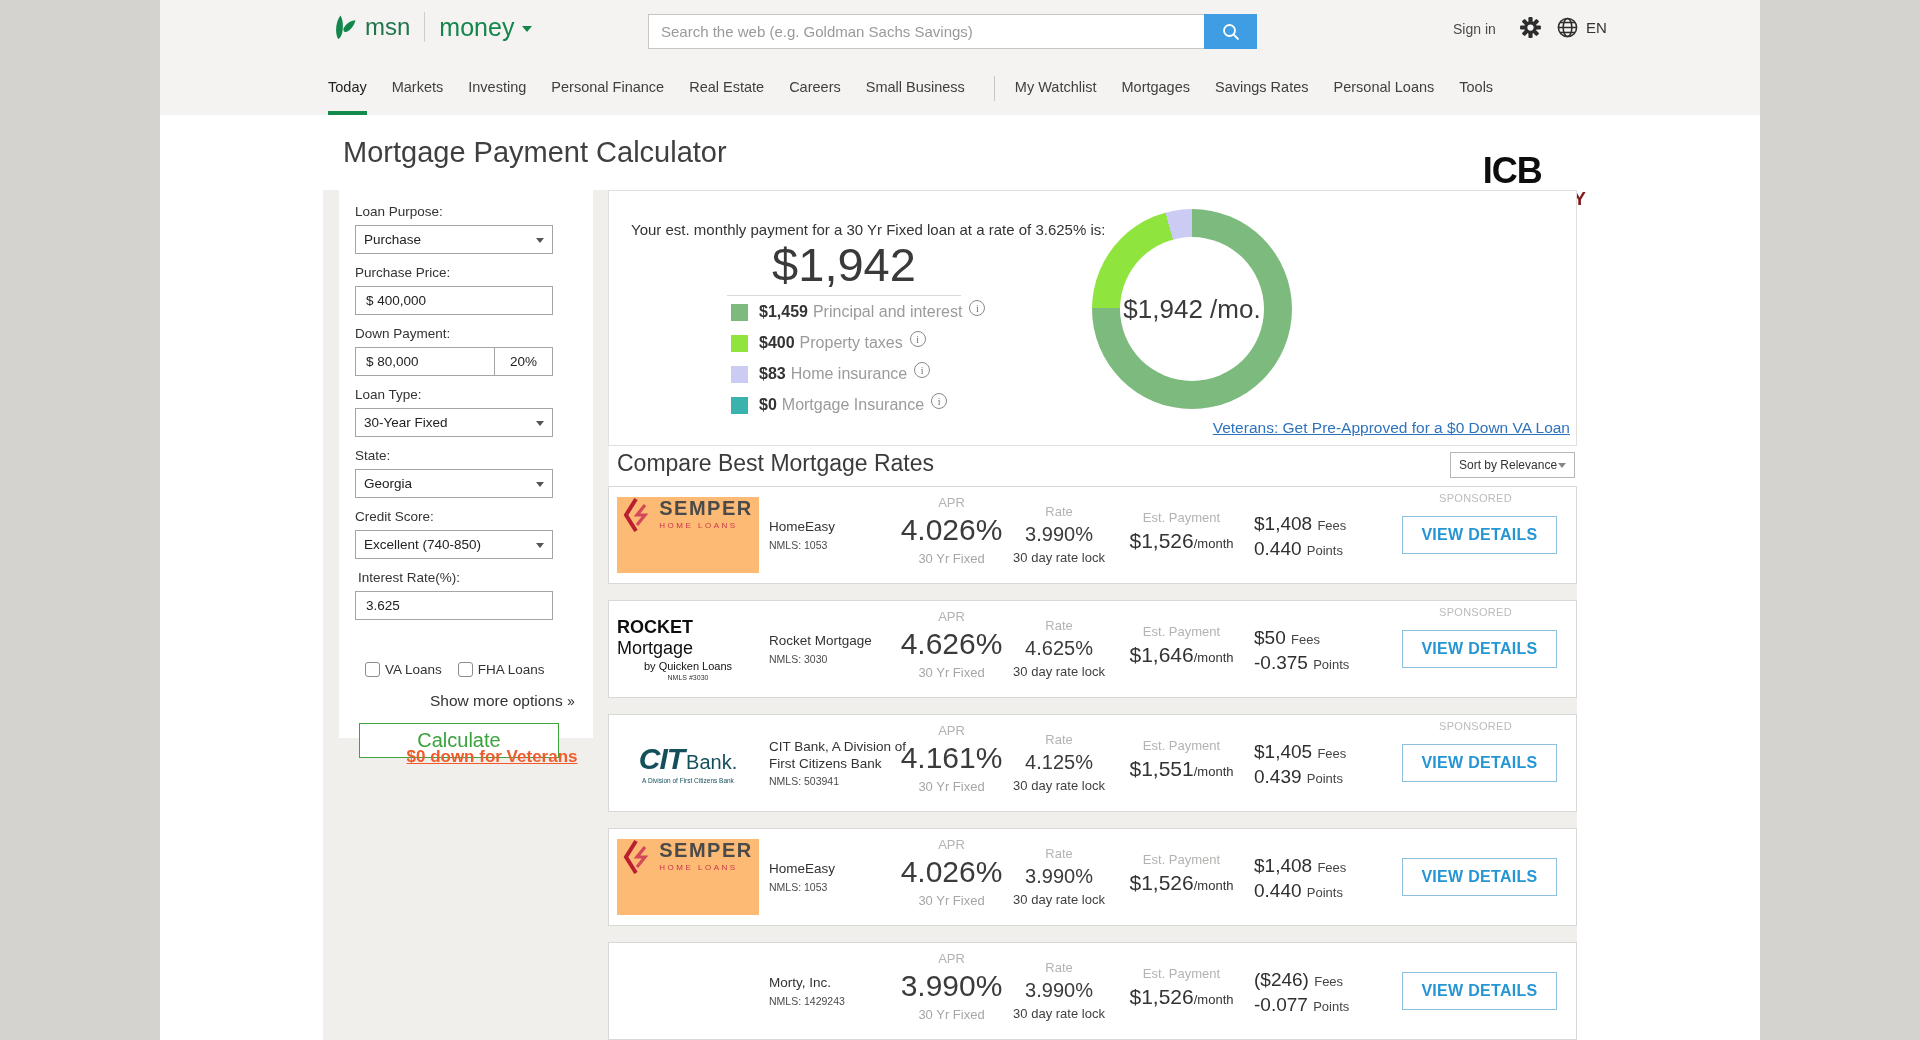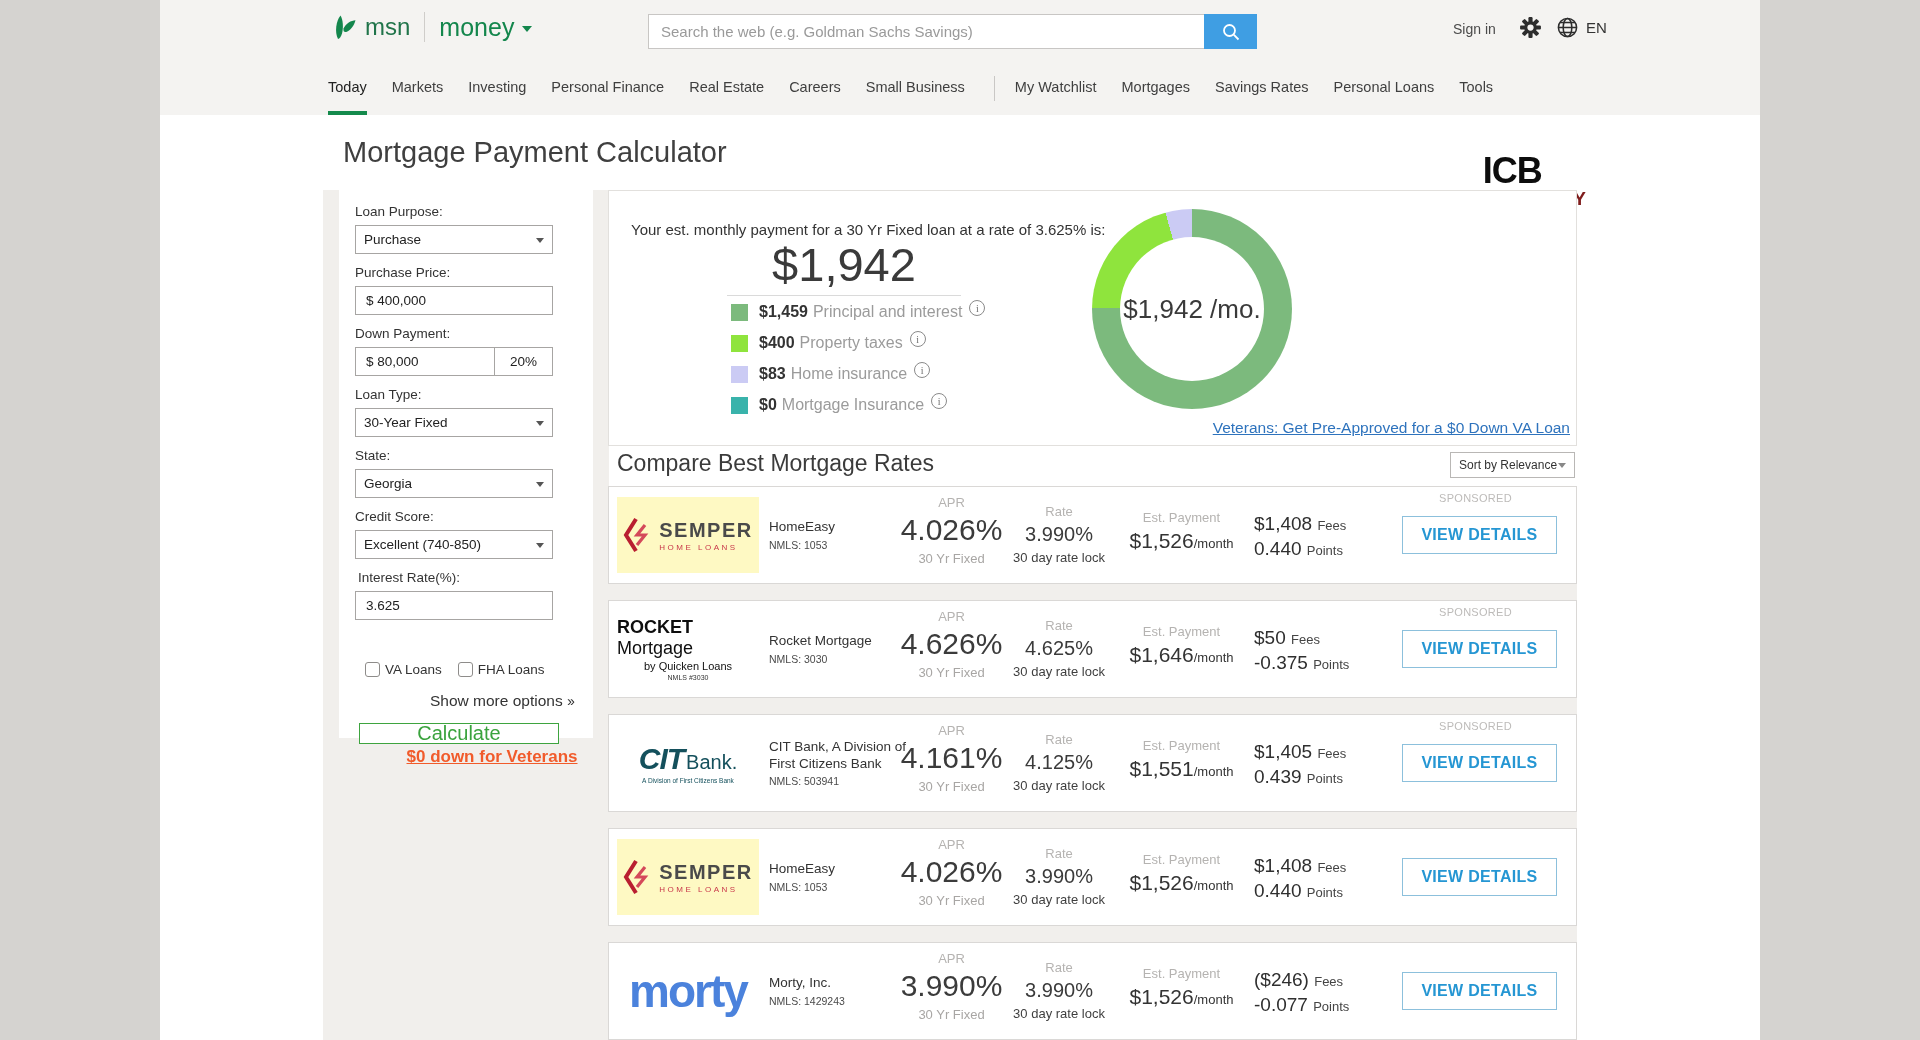--- a/index.html
+++ b/index.html
@@ -47,21 +47,21 @@
   .sel-caret{position:absolute;right:8px;top:12px;width:0;height:0;border-left:4.5px solid transparent;border-right:4.5px solid transparent;border-top:5px solid #555;}
   .dp-row{display:flex;}
   .dp-amt{width:140px;}
   .dp-pct{width:58px;border-left:none;justify-content:center;}
   .dp-pct input{text-align:center;}
   .cb-row{display:flex;margin:18px 0 0 10px;font-size:13.5px;color:#333;align-items:center;}
   .cb-item{display:flex;align-items:center;margin-right:16px;cursor:pointer;margin-top:24px;}
   .cb-box{width:15px;height:15px;border:1px solid #8e8c8a;border-radius:3px;background:#fff;margin-right:5px;box-sizing:border-box;}
   .show-more{margin:15px 20px 0 0;text-align:right;font-size:15.5px;color:#333;cursor:pointer;}
   .show-more .chev{font-size:15px;letter-spacing:-2px;color:#333;}
-  .calc-btn{margin:13px 0 0 4px;width:200px;height:21px;border:1.5px solid #3ea43f;color:#3aa33d;font-size:20px;background:#fff;display:flex;align-items:center;justify-content:center;box-sizing:border-box;cursor:pointer;}
+  .calc-btn{margin:13px 0 0 4px;width:200px;height:35px;border:1.5px solid #3ea43f;color:#3aa33d;font-size:20px;background:#fff;display:flex;align-items:center;justify-content:center;box-sizing:border-box;cursor:pointer;}
   .vet-link{position:absolute;left:163px;top:747px;width:338px;text-align:center;font-size:17px;font-weight:bold;color:#f15b2b;text-decoration:underline;cursor:pointer;}
 
   
   .sum-card{position:absolute;left:448px;top:190px;width:969px;height:256px;background:#fff;border:1px solid #e2e0dd;box-sizing:border-box;}
   .sum-intro{position:absolute;left:22px;top:30px;font-size:15px;color:#333;}
   .sum-total{position:absolute;left:118px;top:46px;width:234px;text-align:center;font-size:47px;color:#3a3a3a;}
   .sum-hr{position:absolute;left:118px;top:104px;width:234px;height:1px;background:#dadada;}
   .legend{position:absolute;left:122px;top:110px;}
   .lg-row{display:flex;align-items:center;height:22px;margin-bottom:9px;}
   .lg-sw{width:17px;height:17px;margin-right:11px;}
@@ -75,21 +75,21 @@
 
   
   .cmp-title{position:absolute;left:457px;top:450px;font-size:23px;color:#3b3b3b;}
   .sort-sel{position:absolute;left:1290px;top:452px;width:125px;height:26px;border:1px solid #b9b7b5;background:#fff;box-sizing:border-box;display:flex;align-items:center;justify-content:space-between;padding:0 8px;font-size:12px;color:#333;cursor:pointer;}
   .sort-caret{width:0;height:0;border-left:4px solid transparent;border-right:4px solid transparent;border-top:5px solid #888;}
   .cards{position:absolute;left:448px;top:486px;width:969px;height:554px;background:#f1efec;}
   .rate-card{position:relative;width:969px;height:98px;background:#fff;border:1px solid #dad8d6;box-sizing:border-box;margin-bottom:16px;}
   .sponsored{position:absolute;top:5px;right:64px;font-size:11px;color:#bdbbb9;letter-spacing:.3px;}
   .logo-box{position:absolute;left:8px;top:10px;width:142px;height:76px;display:flex;align-items:center;justify-content:center;}
   .logo-variant{display:none;}
-  .logo-semper{background:#fef9c3;width:100%;height:100%;align-items:center;justify-content:center;}
+  .logo-semper{background:#fdba74;width:100%;height:100%;justify-content:center;}
   .semper-col{margin-left:6px;}
   .semper-name{font-size:20px;font-weight:600;color:#4a4a4a;letter-spacing:1.5px;}
   .semper-sub{font-size:8px;color:#c8374a;letter-spacing:2.5px;margin-top:1px;}
   .logo-rocket{flex-direction:column;align-items:center;}
   .rocket-l1{font-size:18px;color:#0e0e0e;}
   .rocket-l1 .b{font-weight:800;}
   .rocket-l2{font-size:11px;color:#111;margin-top:1px;}
   .rocket-l3{font-size:7px;color:#333;margin-top:2px;}
   .logo-cit{flex-direction:column;align-items:center;}
   .cit-line{display:flex;align-items:baseline;color:#14505c;}
@@ -447,24 +447,20 @@
       <div class="est-val"><span>$1,526</span><span class="est-per">/month</span></div>
     </div>
     <div class="col-fees">
       <div class="fee-line"><span>$1,408</span> <span class="fee-sm">Fees</span></div>
       <div class="fee-line"><span>0.440</span> <span class="fee-sm">Points</span></div>
     </div>
     <div class="details-btn">VIEW DETAILS</div>
   </div>
       <div class="rate-card">
 
-    <div class="logo-box">
-
-      <div class="logo-variant logo-morty" style="display: flex;">morty</div>
-    </div>
     <div class="r-name">
       <div class="r-name-main">Morty, Inc.</div>
       <div class="r-nmls">NMLS: 1429243</div>
     </div>
     <div class="col-apr">
       <div class="col-label">APR</div>
       <div class="apr-val">3.990%</div>
       <div class="apr-term">30 Yr Fixed</div>
     </div>
     <div class="col-rate">

